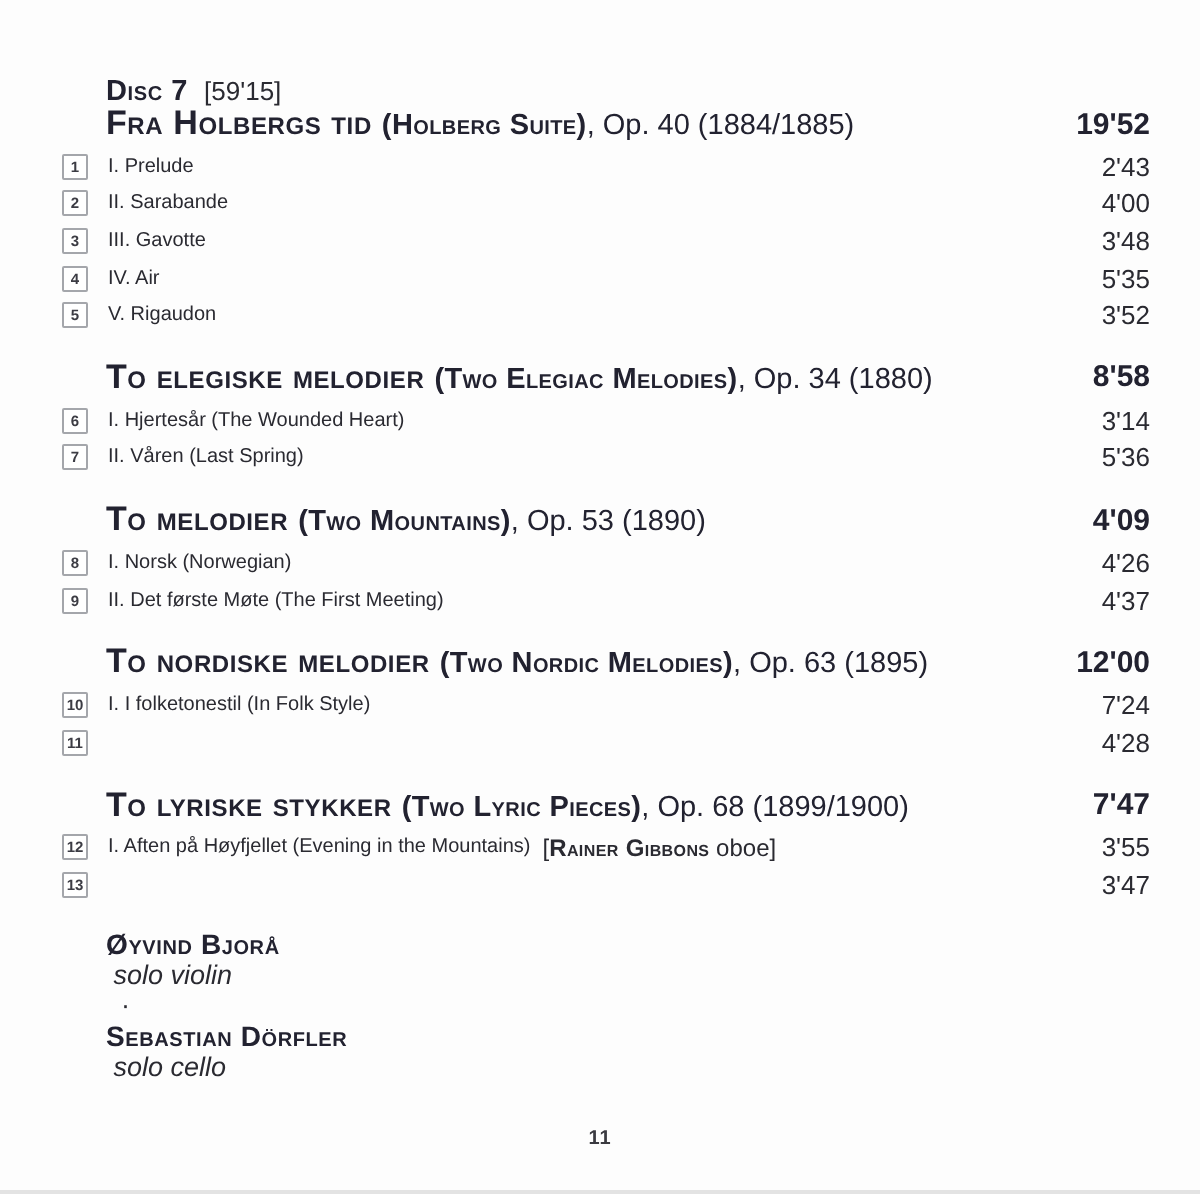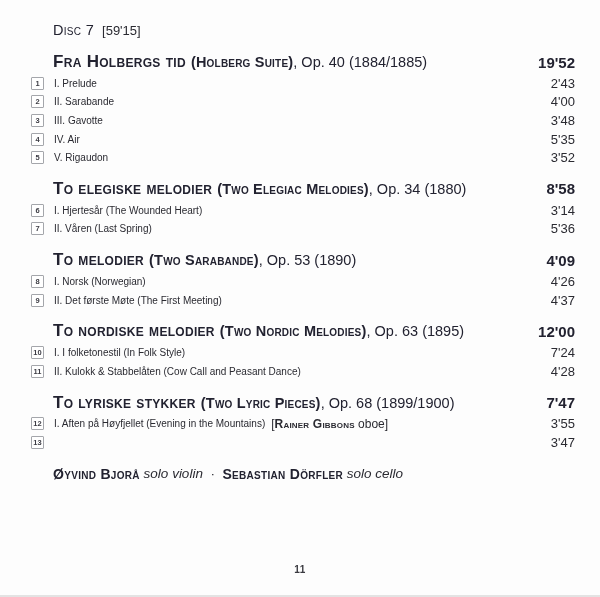--- a/index.html
+++ b/index.html
@@ -22,21 +22,21 @@
   .content{
     position:absolute;
     left:31px;top:22px;width:544px;
   }
   
   .disc-line{
     height:18px;
     padding-left:22px;
     display:flex;align-items:baseline;
   }
-  .disc-label{font-variant:small-caps;font-weight:400;font-size:14.5px;color:var(--ink-strong);letter-spacing:0.3px;}
+  .disc-label{font-variant:small-caps;font-weight:700;font-size:14.5px;color:var(--ink-strong);letter-spacing:0.3px;margin-top:16px;}
   .disc-duration{font-size:13px;margin-left:8px;color:var(--ink);}
   
   .work-heading{
     display:flex;align-items:center;
     margin-top:10px;height:24px;
   }
   .heading-text{flex:1;padding-left:22px;white-space:nowrap;}
   .work-title{font-variant:small-caps;font-weight:700;font-size:17px;color:var(--ink-strong);letter-spacing:0.3px;}
   .work-subtitle{font-variant:small-caps;font-weight:600;font-size:14.5px;color:var(--ink-strong);margin-left:5px;letter-spacing:0.2px;}
   .work-opus{font-weight:400;font-size:14.5px;color:var(--ink-strong);}
@@ -61,22 +61,23 @@
   .track-note{font-size:12px;margin-left:6px;white-space:nowrap;}
   .note-name{font-variant:small-caps;font-weight:600;letter-spacing:0.2px;}
   .note-role{}
   .track-spacer{flex:1;}
   .track-duration{font-size:13px;}
   
   .credits{
     margin-top:12px;
     padding-left:22px;
     height:20px;
-    display:flex;align-items:center;
+    display:flex;align-items:flex-start;
     white-space:pre-wrap;
+    flex-direction:column;
   }
   .credit-name{font-variant:small-caps;font-weight:600;font-size:14px;color:var(--ink-strong);letter-spacing:0.3px;}
   .credit-role{font-style:italic;font-size:13.5px;}
   .credit-sep{font-size:13.5px;}
   
   .page-number{
     position:absolute;left:0;right:0;top:564px;
     text-align:center;
     font-size:10px;font-weight:600;color:#3a3a40;letter-spacing:0.5px;
   }
@@ -142,21 +143,21 @@
           </div>
           <div class="track">
             <span class="track-num-box">7</span>
             <span class="track-title">II. Våren (Last Spring)</span>
             <span class="track-spacer"></span>
             <span class="track-duration">5'36</span>
           </div>
         </div>
         <div class="work-section">
           <div class="work-heading">
-            <span class="heading-text"><span class="work-title">To melodier</span><span class="work-subtitle">(Two Sarabande)</span><span class="work-opus">, Op. 53 (1890)</span></span>
+            <span class="heading-text"><span class="work-title">To melodier</span><span class="work-subtitle">(Two Mountains)</span><span class="work-opus">, Op. 53 (1890)</span></span>
             <span class="work-duration">4'09</span>
           </div>
           <div class="track">
             <span class="track-num-box">8</span>
             <span class="track-title">I. Norsk (Norwegian)</span>
             <span class="track-spacer"></span>
             <span class="track-duration">4'26</span>
           </div>
           <div class="track">
             <span class="track-num-box">9</span>
@@ -171,21 +172,20 @@
             <span class="work-duration">12'00</span>
           </div>
           <div class="track">
             <span class="track-num-box">10</span>
             <span class="track-title">I. I folketonestil (In Folk Style)</span>
             <span class="track-spacer"></span>
             <span class="track-duration">7'24</span>
           </div>
           <div class="track">
             <span class="track-num-box">11</span>
-            <span class="track-title">II. Kulokk &amp; Stabbelåten (Cow Call and Peasant Dance)</span>
             <span class="track-spacer"></span>
             <span class="track-duration">4'28</span>
           </div>
         </div>
         <div class="work-section">
           <div class="work-heading">
             <span class="heading-text"><span class="work-title">To lyriske stykker</span><span class="work-subtitle">(Two Lyric Pieces)</span><span class="work-opus">, Op. 68 (1899/1900)</span></span>
             <span class="work-duration">7'47</span>
           </div>
           <div class="track">

